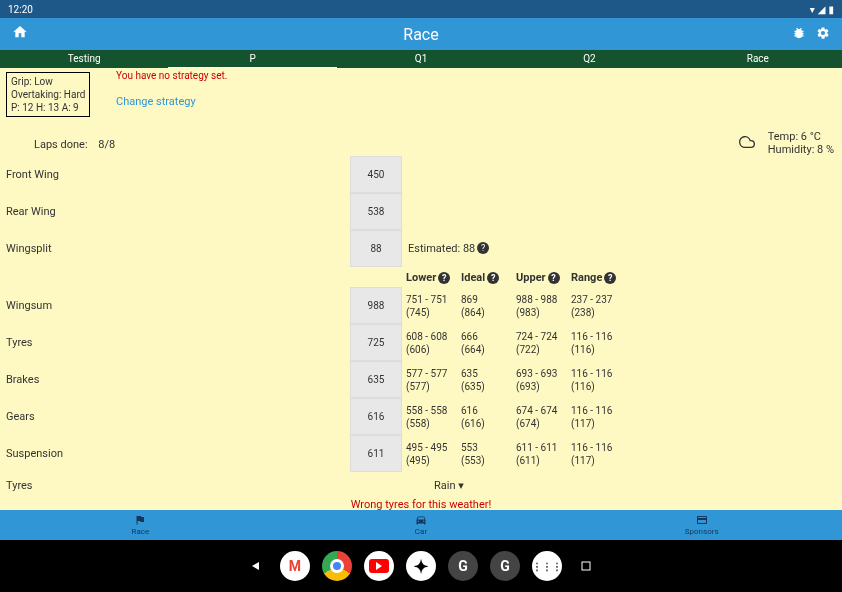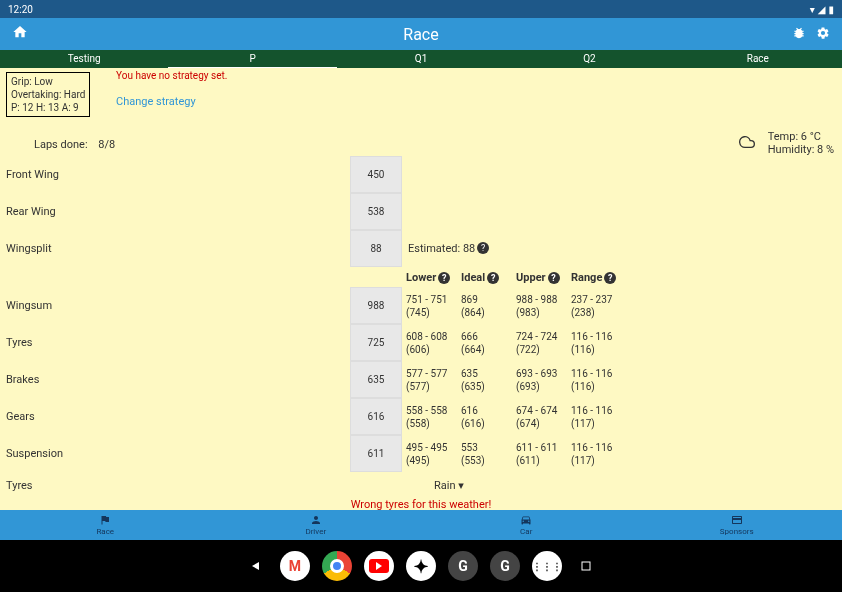--- a/index.html
+++ b/index.html
@@ -187,26 +187,20 @@
 
 <div class="bottom-nav">
   <div class="nav-item">
     <svg viewBox="0 0 24 24" fill="currentColor">
         <path d="M14.4 6L14 4H5v17h2v-7h5.6l.4 2h7V6z"></path>
       </svg>
     <span>Race</span>
   </div>
   <div class="nav-item">
     <svg viewBox="0 0 24 24" fill="currentColor">
-        <path d="M12 12c2.21 0 4-1.79 4-4s-1.79-4-4-4-4 1.79-4 4 1.79 4 4 4zm0 2c-2.67 0-8 1.34-8 4v2h16v-2c0-2.66-5.33-4-8-4z"></path>
-      </svg>
-    <span>Driver</span>
-  </div>
-  <div class="nav-item">
-    <svg viewBox="0 0 24 24" fill="currentColor">
         <path d="M18.92 6.01C18.72 5.42 18.16 5 17.5 5h-11c-.66 0-1.21.42-1.42 1.01L3 12v8c0 .55.45 1 1 1h1c.55 0 1-.45 1-1v-1h12v1c0 .55.45 1 1 1h1c.55 0 1-.45 1-1v-8l-2.08-5.99zM6.5 16c-.83 0-1.5-.67-1.5-1.5S5.67 13 6.5 13s1.5.67 1.5 1.5S7.33 16 6.5 16zm11 0c-.83 0-1.5-.67-1.5-1.5s.67-1.5 1.5-1.5 1.5.67 1.5 1.5-.67 1.5-1.5 1.5zM5 11l1.5-4.5h11L19 11H5z"></path>
       </svg>
     <span>Car</span>
   </div>
   <div class="nav-item">
     <svg viewBox="0 0 24 24" fill="currentColor">
         <path d="M20 4H4c-1.11 0-1.99.89-1.99 2L2 18c0 1.11.89 2 2 2h16c1.11 0 2-.89 2-2V6c0-1.11-.89-2-2-2zm0 14H4v-6h16v6zm0-10H4V6h16v2z"></path>
       </svg>
     <span>Sponsors</span>
   </div>

